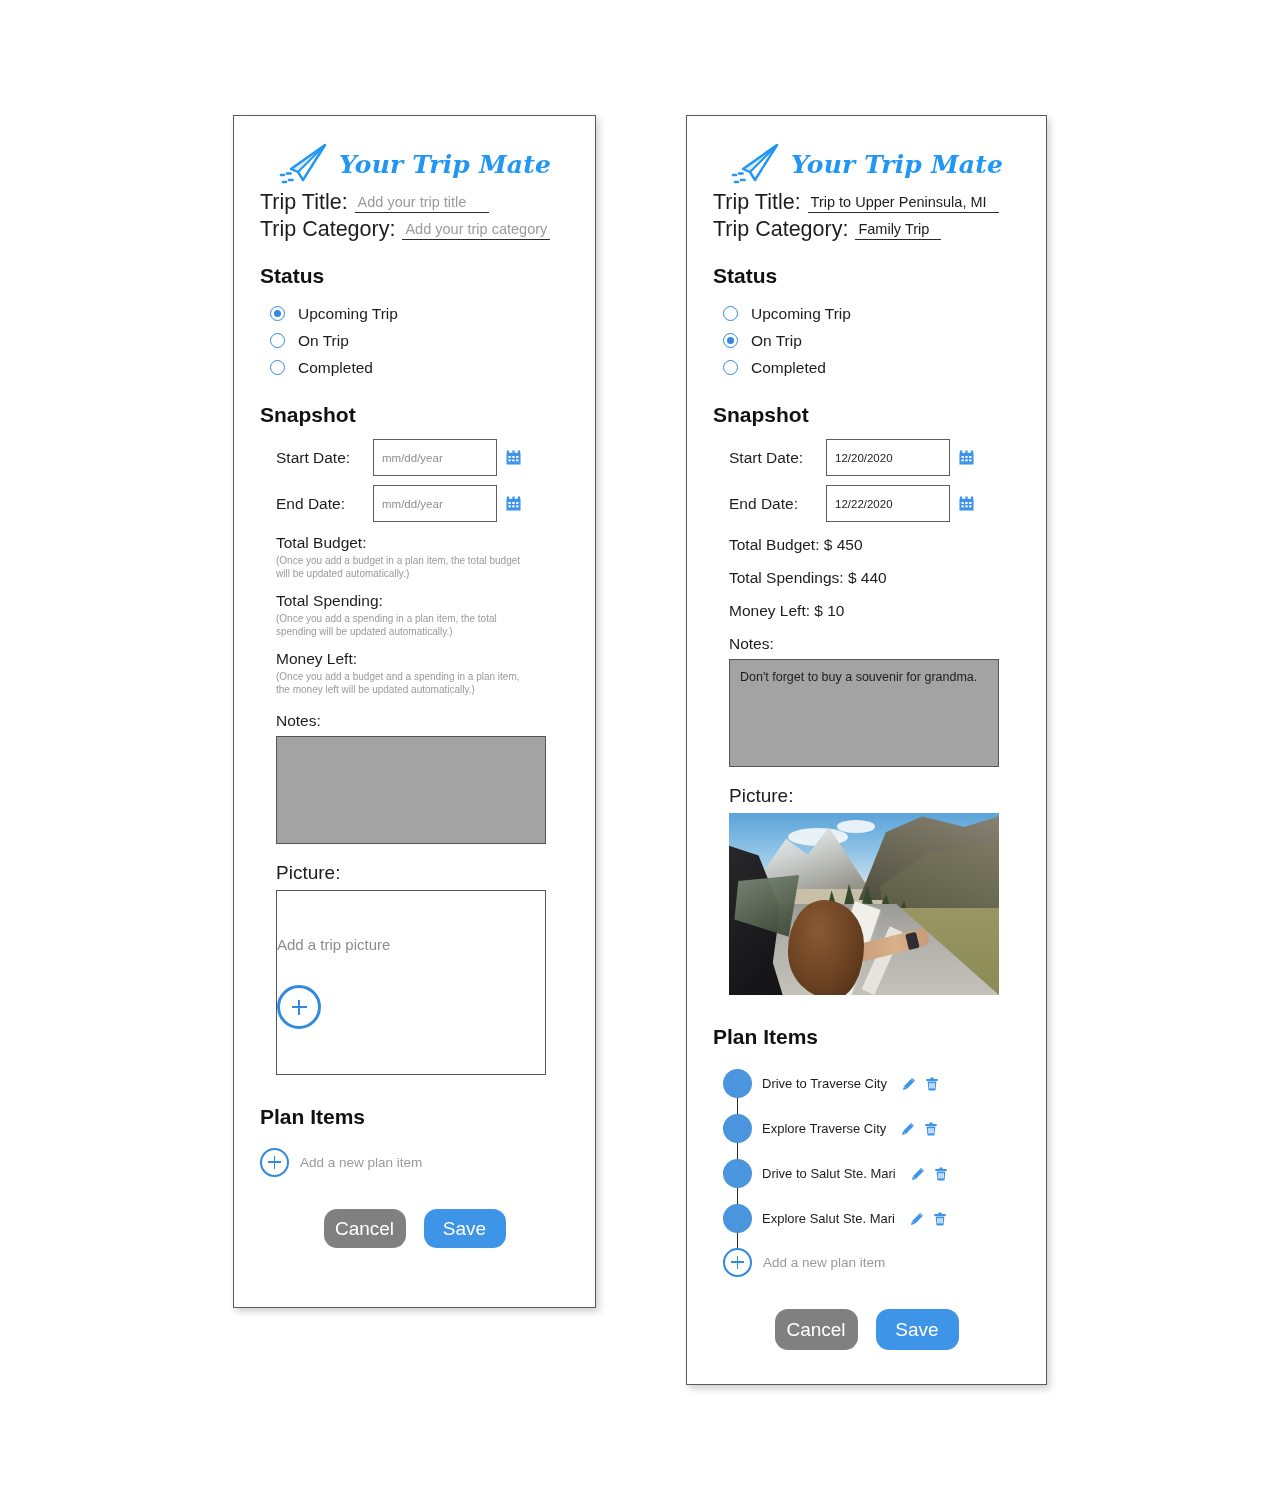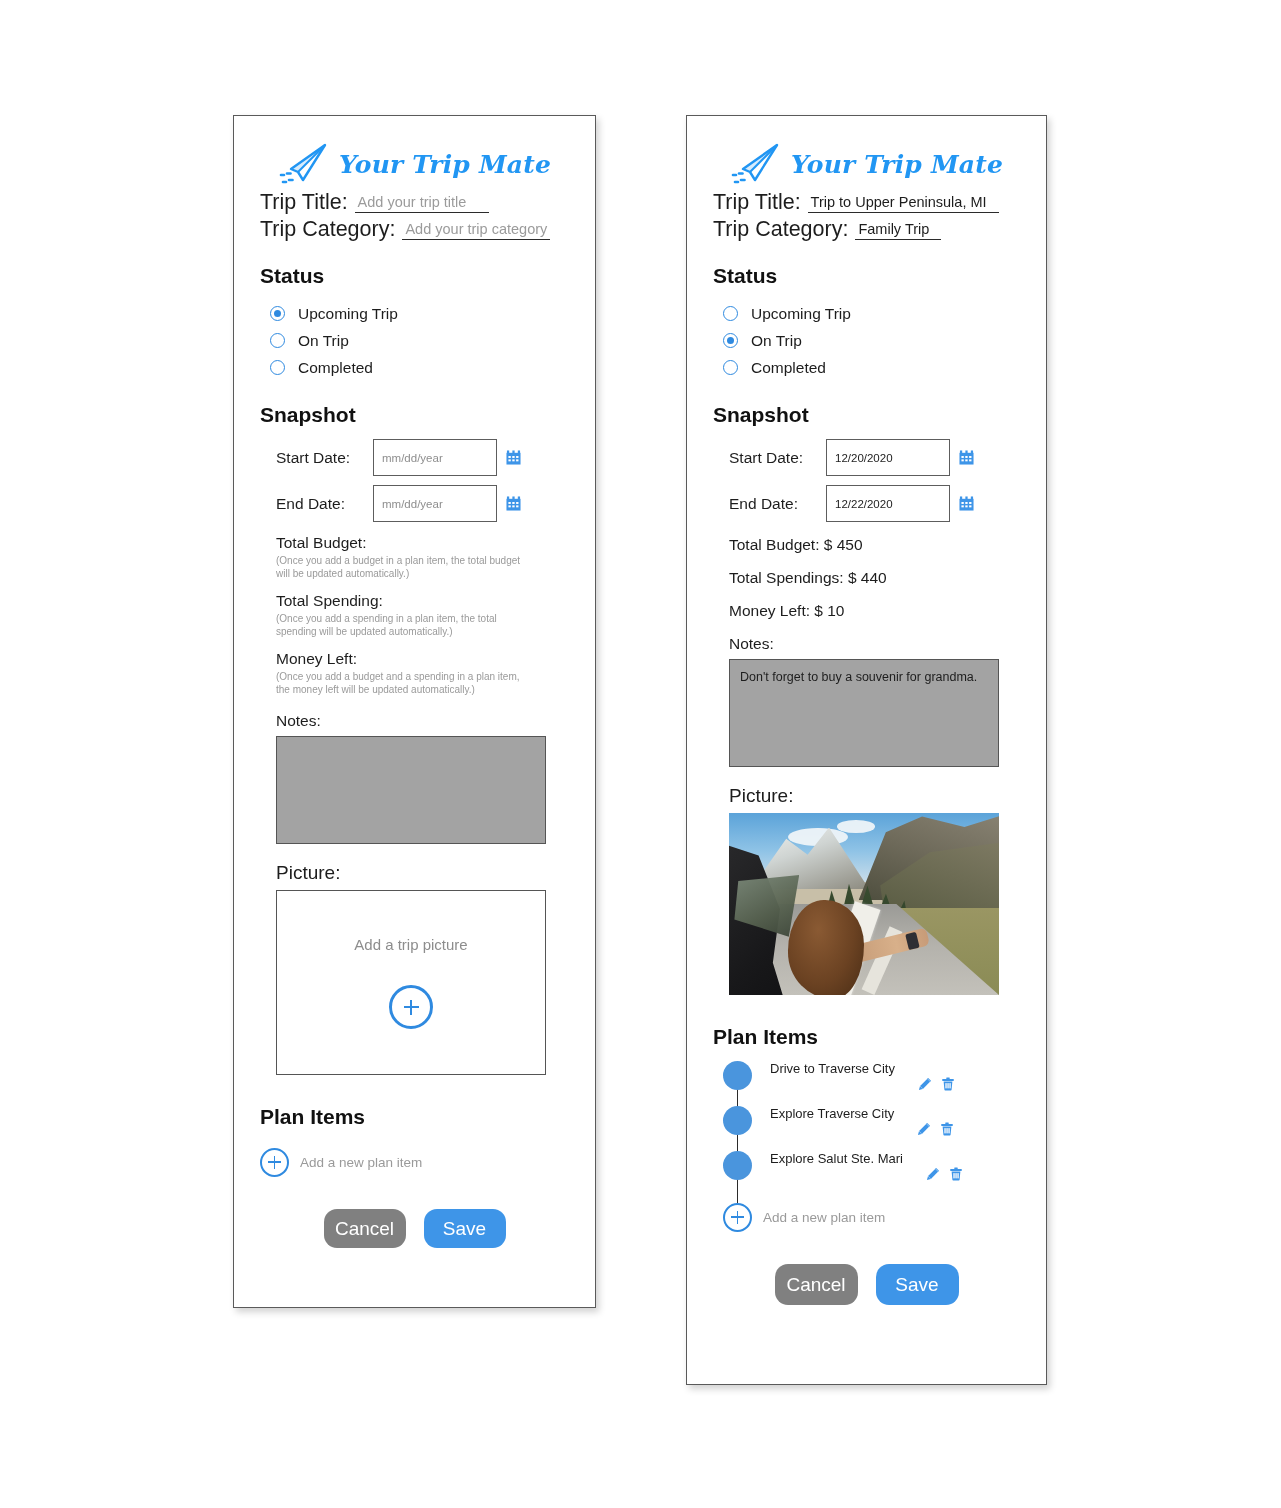--- a/index.html
+++ b/index.html
@@ -179,21 +179,21 @@
 
   .pic-label { font-size: 19px; color: #1d1d1d; margin-top: 18px; margin-bottom: 6px; }
 
   .pic-drop {
     width: 270px;
     height: 185px;
     border: 1px solid #555;
     box-sizing: border-box;
     display: flex;
     flex-direction: column;
-    align-items: center;
+    align-items: flex-start;
     justify-content: center;
     gap: 32px;
     background: #fff;
   }
   .pic-drop-text { font-size: 15px; color: #8d8d8d; }
   .circle-plus {
     width: 44px; height: 44px;
     border-radius: 50%;
     border: 3.5px solid #2f8ae0;
     box-sizing: border-box;
@@ -290,21 +290,22 @@
   }
   .ph-band {
     position:absolute; left:66%; top:66%; width:4%; height:9%;
     background:#2e2e33; border-radius:2px; transform: rotate(-14deg);
   }
 
   
   .plan-list { position: relative; margin-left: 10px; }
   .plan-row {
     display: flex;
-    gap: 18px;
+    align-items: center;
+    gap: 10px;
     height: 45px;
     position: relative;
   }
   .plan-dot {
     width: 29px; height: 29px;
     border-radius: 50%;
     background: #4a95dd;
     flex: none;
     position: relative;
     z-index: 2;
@@ -647,20 +648,41 @@
             <path d="M3 5.2 h10 l-0.9 9.4 a0.9 0.9 0 0 1 -0.9 0.8 H4.8 a0.9 0.9 0 0 1 -0.9 -0.8 Z" fill="#3e95e8"></path>
             <g fill="#ffffff">
               <rect x="5" y="7" width="1.5" height="6"></rect>
               <rect x="7.3" y="7" width="1.5" height="6"></rect>
               <rect x="9.6" y="7" width="1.5" height="6"></rect>
             </g>
           </svg>
         </span>
       </div>
 
+      <div class="plan-row">
+        <span class="plan-dot"></span>
+        <span class="plan-text">Drive to Salut Ste. Mari</span>
+        <span class="plan-actions">
+          <svg class="icon-sm" viewBox="0 0 16 16">
+            <path d="M11.6 1.2 L14.8 4.4 L5.6 13.6 L2.4 10.4 Z" fill="#3e95e8"></path>
+            <path d="M2.2 10.6 L1.1 14.9 L5.4 13.8 Z" fill="#3e95e8"></path>
+            <path d="M11.6 1.2 L14.8 4.4 L13.6 5.6 L10.4 2.4 Z" fill="#79b6ef"></path>
+          </svg>
+          <svg class="icon-sm" viewBox="0 0 16 16">
+            <rect x="1.4" y="2.4" width="13.2" height="2.1" rx="0.4" fill="#3e95e8"></rect>
+            <rect x="6" y="0.6" width="4" height="1.6" rx="0.4" fill="#3e95e8"></rect>
+            <path d="M3 5.2 h10 l-0.9 9.4 a0.9 0.9 0 0 1 -0.9 0.8 H4.8 a0.9 0.9 0 0 1 -0.9 -0.8 Z" fill="#3e95e8"></path>
+            <g fill="#ffffff">
+              <rect x="5" y="7" width="1.5" height="6"></rect>
+              <rect x="7.3" y="7" width="1.5" height="6"></rect>
+              <rect x="9.6" y="7" width="1.5" height="6"></rect>
+            </g>
+          </svg>
+        </span>
+      </div>
 
       <div class="plan-row">
         <span class="plan-dot"></span>
         <span class="plan-text">Explore Salut Ste. Mari</span>
         <span class="plan-actions">
           <svg class="icon-sm" viewBox="0 0 16 16">
             <path d="M11.6 1.2 L14.8 4.4 L5.6 13.6 L2.4 10.4 Z" fill="#3e95e8"></path>
             <path d="M2.2 10.6 L1.1 14.9 L5.4 13.8 Z" fill="#3e95e8"></path>
             <path d="M11.6 1.2 L14.8 4.4 L13.6 5.6 L10.4 2.4 Z" fill="#79b6ef"></path>
           </svg>

